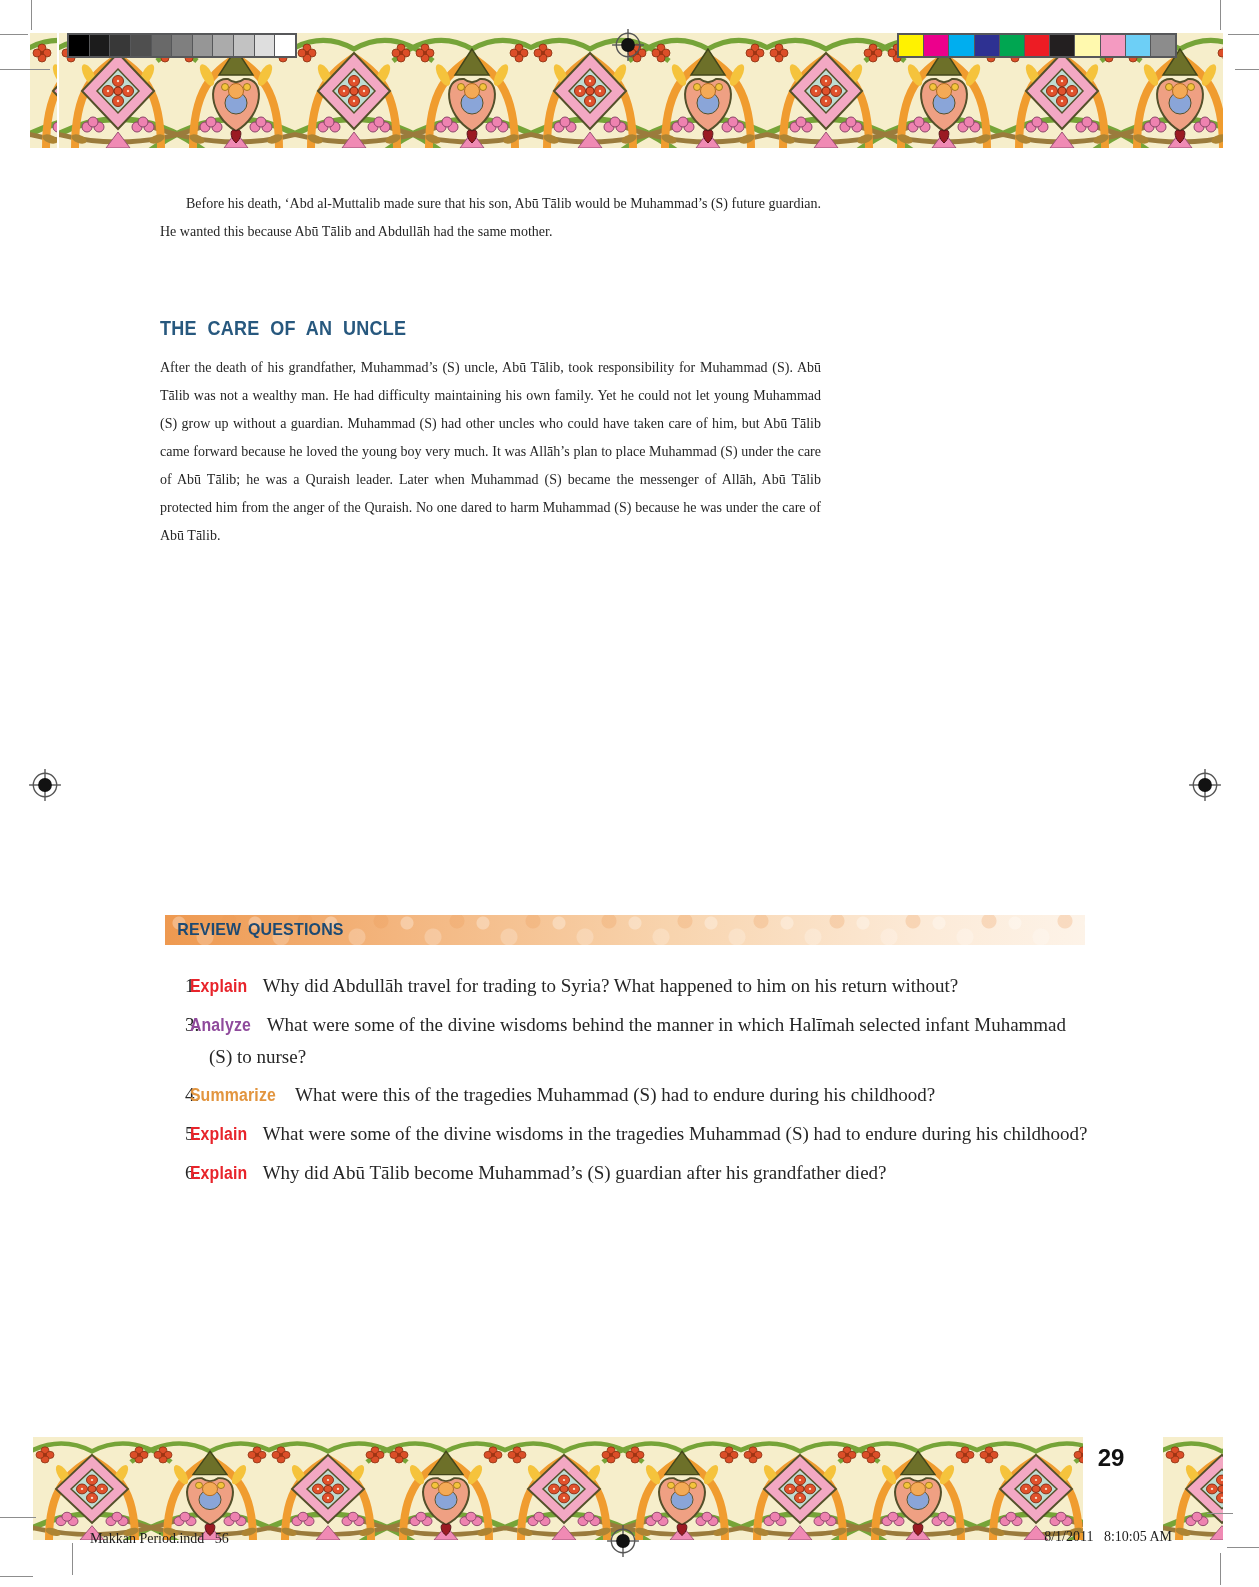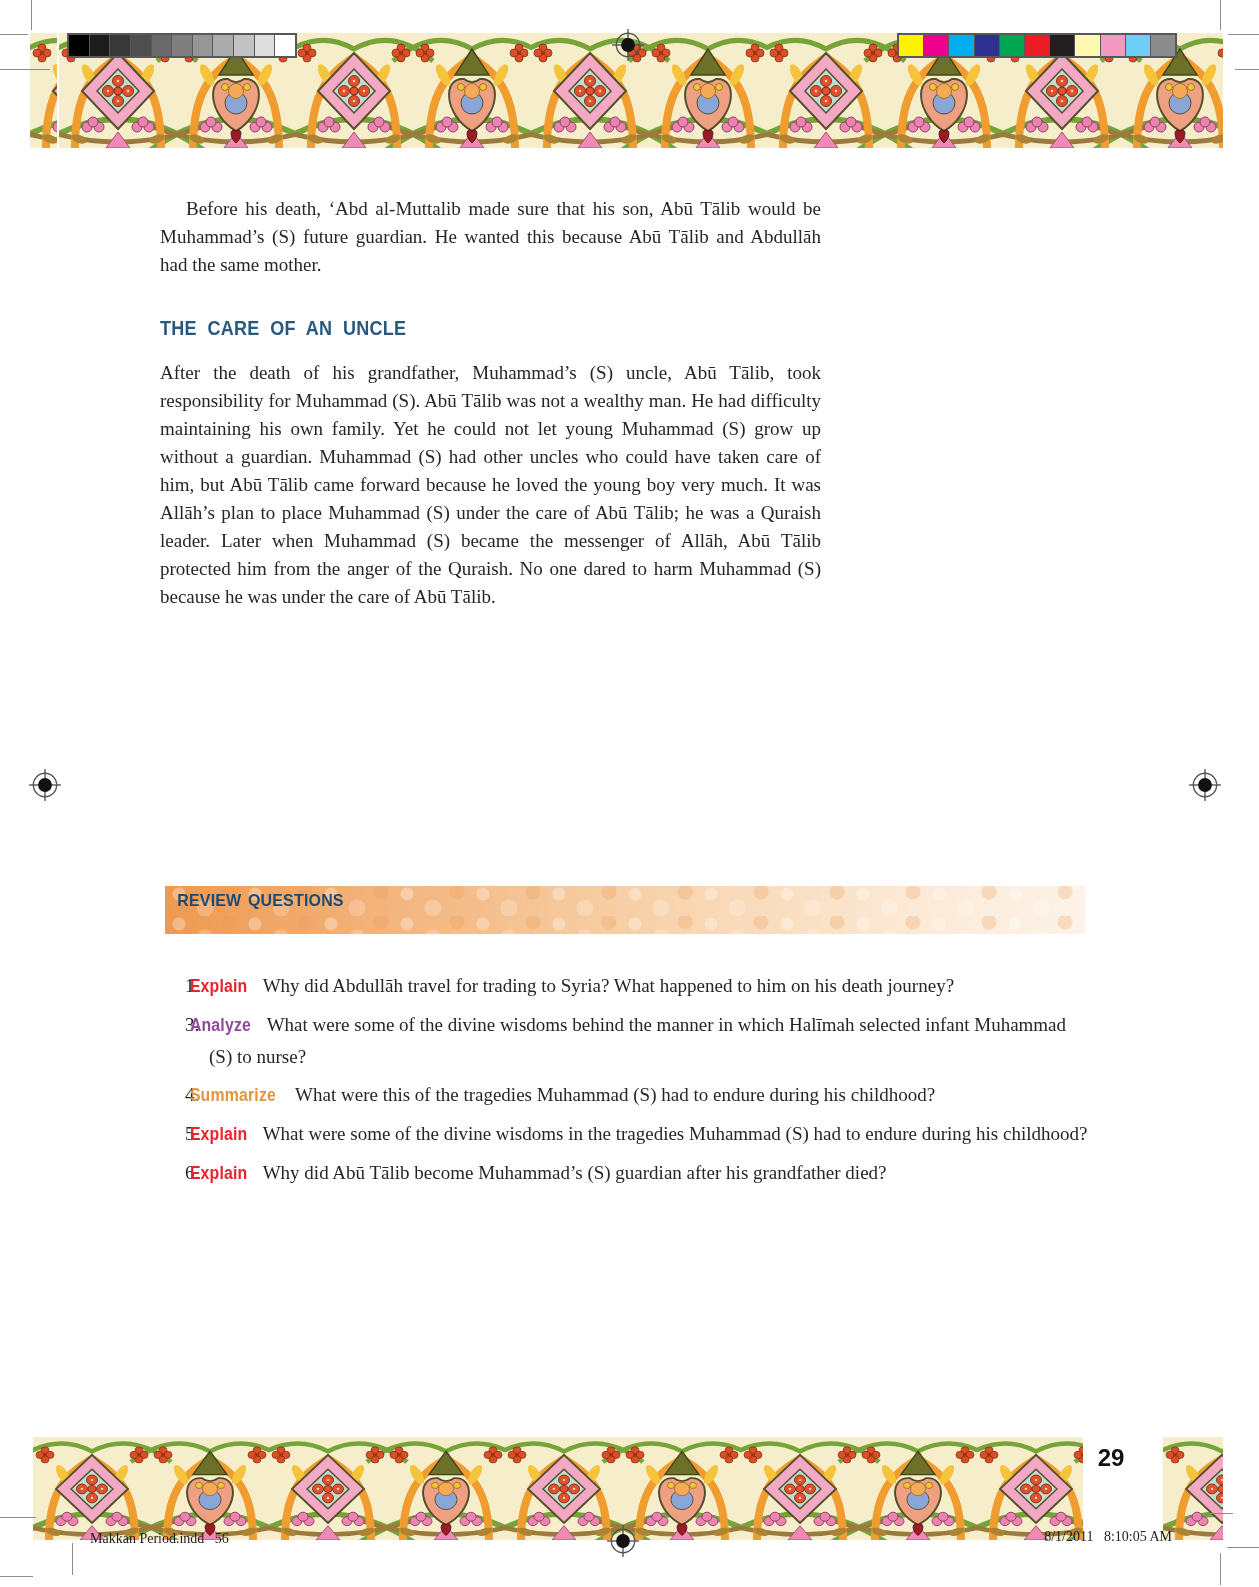--- a/index.html
+++ b/index.html
@@ -22,33 +22,33 @@
 
   
   .crop { position:absolute; background:#8d8d8d; }
 
   
   .regmark { position:absolute; width:34px; height:34px; }
 
   
   .para {
     position:absolute; left:160px; width:661px;
-    font-size:19px; line-height:28px; text-align:justify;
+    font-size:14px; line-height:28px; text-align:justify;
   }
   .para.indent { text-indent:26px; }
 
   .section-heading {
     position:absolute; left:160px; top:300px;
     font-family:"Liberation Sans", sans-serif; font-weight:bold;
     font-size:20px; color:#27587e; letter-spacing:0.3px; word-spacing:6px;
     transform:scaleX(0.9); transform-origin:left center; white-space:nowrap;
   }
 
   .review-bar {
-    position:absolute; left:165px; top:886px; width:920px; height:48px;
+    position:absolute; left:165px; top:915px; width:920px; height:30px;
     background-image:
       radial-gradient(circle at 14px 8px,  rgba(255,255,255,0.30) 6px, rgba(255,255,255,0) 7px),
       radial-gradient(circle at 40px 22px, rgba(255,255,255,0.22) 8px, rgba(255,255,255,0) 9px),
       radial-gradient(circle at 64px 6px,  rgba(235,150,80,0.25) 7px, rgba(235,150,80,0) 8px),
       linear-gradient(90deg,#ee9950 0%,#f3b57e 25%,#f8d4ae 55%,#fcead7 82%,#fdf3e8 100%);
     background-size:76px 30px,76px 30px,76px 30px,100% 100%;
   }
   .review-heading {
     font-family:"Liberation Sans", sans-serif; font-weight:bold;
     font-size:17px; color:#1d4a73; line-height:30px; padding-left:13px;
@@ -275,21 +275,21 @@
   <h2 class="section-heading">THE CARE OF AN UNCLE</h2>
 
   <p class="para" style="top:340px;">After the death of his grandfather, Muhammad’s (S) uncle, Abū Tālib, took responsibility for Muhammad (S). Abū Tālib was not a wealthy man. He had difficulty maintaining his own family. Yet he could not let young Muhammad (S) grow up without a guardian. Muhammad (S) had other uncles who could have taken care of him, but Abū Tālib came forward because he loved the young boy very much. It was Allāh’s plan to place Muhammad (S) under the care of Abū Tālib; he was a Quraish leader. Later when Muhammad (S) became the messenger of Allāh, Abū Tālib protected him from the anger of the Quraish. No one dared to harm Muhammad (S) because he was under the care of Abū Tālib.</p>
 
   <div class="review-bar">
     <span class="review-heading">REVIEW QUESTIONS</span>
   </div>
 
   <div class="questions">
     <div class="q">
-      <span class="qnum">1.</span><span class="qlabel lbl-explain">Explain</span><span class="qtext">Why did Abdullāh travel for trading to Syria? What happened to him on his death journey?</span>
+      <span class="qnum">1.</span><span class="qlabel lbl-explain">Explain</span><span class="qtext">Why did Abdullāh travel for trading to Syria? What happened to him on his return without?</span>
     </div>
     <div class="q">
       <span class="qnum">3.</span><span class="qlabel lbl-analyze">Analyze</span><span class="qtext">What were some of the divine wisdoms behind the manner in which Halīmah selected infant Muhammad (S) to nurse?</span>
     </div>
     <div class="q">
       <span class="qnum">4.</span><span class="qlabel lbl-summarize">Summarize</span><span class="qtext">What were this of the tragedies Muhammad (S) had to endure during his childhood?</span>
     </div>
     <div class="q">
       <span class="qnum">5.</span><span class="qlabel lbl-explain">Explain</span><span class="qtext">What were some of the divine wisdoms in the tragedies Muhammad (S) had to endure during his childhood?</span>
     </div>

